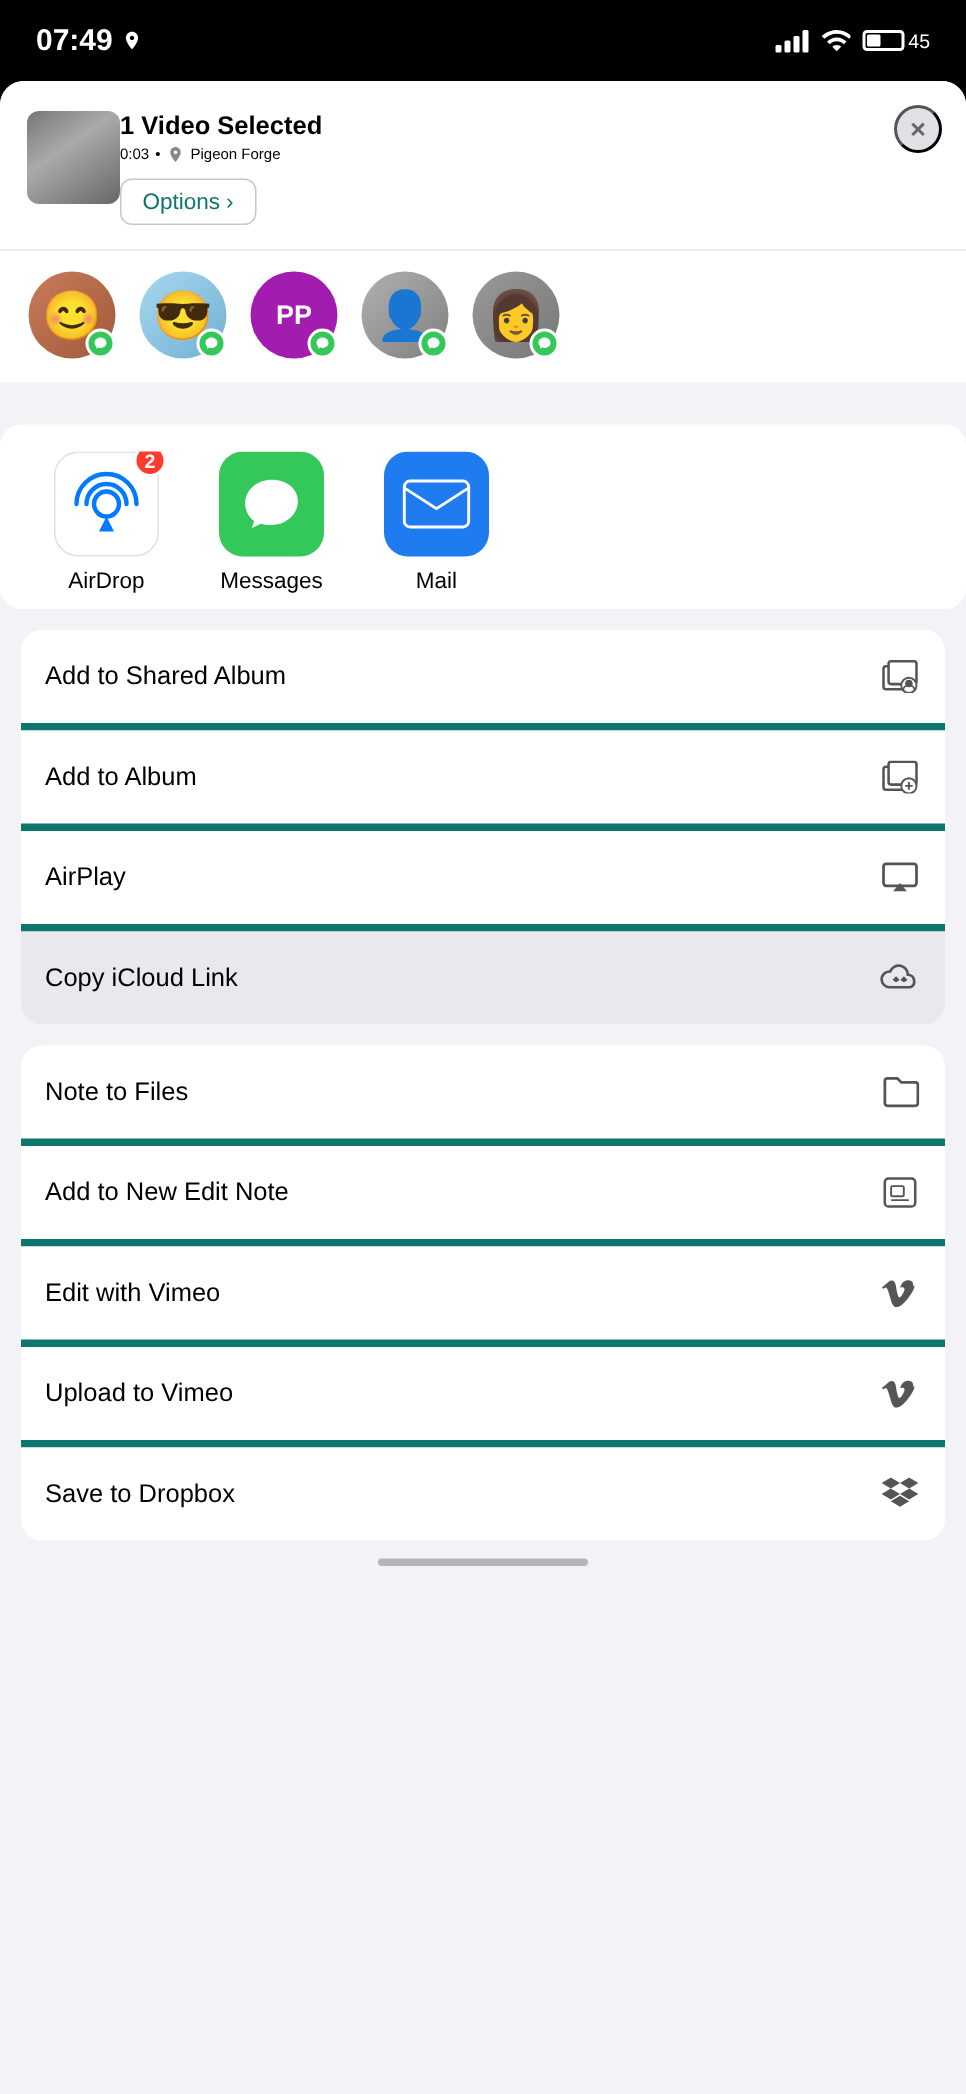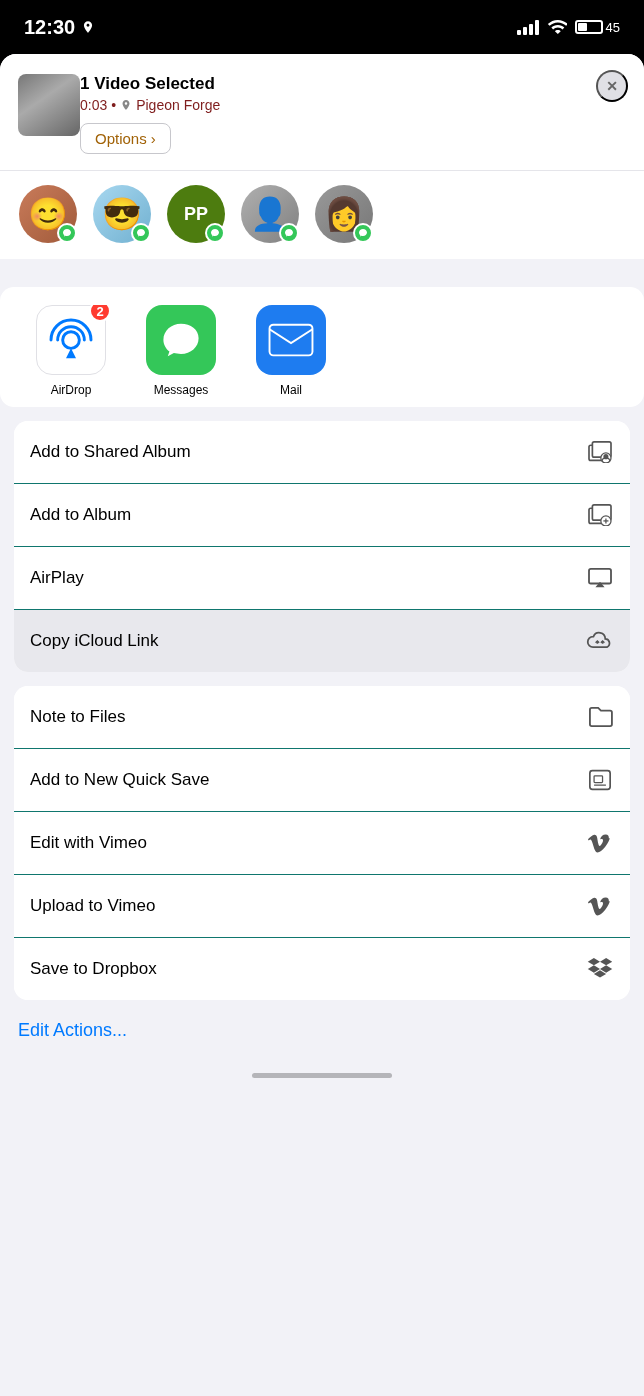--- a/index.html
+++ b/index.html
@@ -79,34 +79,34 @@
     .share-info {
       flex: 1;
     }
     .share-title {
       font-size: 17px;
       font-weight: 600;
       color: #000;
       margin-bottom: 3px;
     }
     .share-subtitle {
-      font-size: 14px;
-      color: #7f1d1d;
+      font-size: 10px;
+      color: #000000;
       display: flex;
       align-items: center;
       gap: 4px;
     }
     .options-btn {
       display: inline-flex;
       gap: 4px;
       border: 1.5px solid #c7c7cc;
       border-radius: 8px;
       padding: 6px 14px;
       font-size: 15px;
-      color: #a16207;
+      color: #0f766e;
       background: #fff;
       margin-top: 10px;
       cursor: pointer;
     }
     .close-btn {
       position: absolute;
       top: 16px;
       right: 16px;
       width: 32px;
       height: 32px;
@@ -151,21 +151,21 @@
       border-radius: 50%;
       display: flex;
       align-items: center;
       justify-content: center;
       font-size: 22px;
       font-weight: 600;
       color: #fff;
     }
     .avatar-1 { background: linear-gradient(135deg, #c97b5a, #a05a3a); }
     .avatar-2 { background: linear-gradient(135deg, #a8d8f0, #70b0d0); }
-    .avatar-3 { background: #4d7c0f; }
+    .avatar-3 { background: #a21caf; }
     .avatar-4 { background: linear-gradient(135deg, #b0b0b0, #808080); }
     .contact-badge {
       position: absolute;
       bottom: 0;
       right: 0;
       width: 20px;
       height: 20px;
       border-radius: 50%;
       background: #34c759;
       border: 2px solid #fff;
@@ -219,38 +219,38 @@
       background: #ff3b30;
       color: #fff;
       font-size: 13px;
       font-weight: 700;
       display: flex;
       align-items: center;
       justify-content: center;
       border: 2px solid #fff;
     }
     .app-label {
-      font-size: 12px;
+      font-size: 15px;
       color: #000;
       text-align: center;
     }
 
     
     .menu-section {
       background: #fff;
       border-radius: 14px;
       margin: 14px 14px 0;
       overflow: hidden;
     }
     .menu-item {
       display: flex;
       align-items: center;
       justify-content: space-between;
       padding: 17px 16px;
-      border-bottom: 1px solid #0f766e;
+      border-bottom: 5px solid #0f766e;
       cursor: pointer;
       background: #fff;
     }
     .menu-item:last-child { border-bottom: none; }
     .menu-item.highlighted { background: #e8e8ed; }
     .menu-item-label {
       font-size: 17px;
       color: #000;
     }
     .menu-item-icon {
@@ -288,21 +288,21 @@
       background: #000;
       border-radius: 3px;
       opacity: 0.25;
     }
   </style>
 </head>
 <body>
 
 <div class="status-bar">
   <div class="status-time">
-    <span>12:30</span>
+    <span>07:49</span>
     <svg width="14" height="14" viewBox="0 0 24 24" fill="white">
         <path d="M12 2C8.13 2 5 5.13 5 9c0 5.25 7 13 7 13s7-7.75 7-13c0-3.87-3.13-7-7-7zm0 9.5c-1.38 0-2.5-1.12-2.5-2.5s1.12-2.5 2.5-2.5 2.5 1.12 2.5 2.5-1.12 2.5-2.5 2.5z"></path>
       </svg>
   </div>
   <div class="status-icons">
     <div class="signal-bars">
       <div class="signal-bar" style="height:5px"></div>
       <div class="signal-bar" style="height:8px"></div>
       <div class="signal-bar" style="height:11px"></div>
       <div class="signal-bar" style="height:15px"></div>
@@ -511,21 +511,21 @@
     <div class="menu-item">
       <span class="menu-item-label">Note to Files</span>
       <div class="menu-item-icon">
         <svg width="26" height="22" viewBox="0 0 28 24" fill="none" stroke="#555" stroke-width="2">
           <path d="M3 4 Q3 2 5 2 h7 l3 3 h10 Q27 5 27 7 v13 Q27 22 25 22 H5 Q3 22 3 20 Z"></path>
         </svg>
       </div>
     </div>
 
     <div class="menu-item">
-      <span class="menu-item-label">Add to New Quick Save</span>
+      <span class="menu-item-label">Add to New Edit Note</span>
       <div class="menu-item-icon">
         <svg width="26" height="22" viewBox="0 0 28 26" fill="none" stroke="#555" stroke-width="2">
           <rect x="2" y="2" width="24" height="22" rx="3"></rect>
           <rect x="7" y="8" width="10" height="8" rx="1" stroke="#555" stroke-width="1.5"></rect>
           <line x1="7" y1="19" x2="21" y2="19" stroke="#555" stroke-width="1.5"></line>
         </svg>
       </div>
     </div>
 
     <div class="menu-item">
@@ -556,21 +556,18 @@
           <polygon points="30,0 40,6 30,12 20,6"></polygon>
           <polygon points="0,18 10,12 20,18 10,24"></polygon>
           <polygon points="20,18 30,12 40,18 30,24"></polygon>
           <polygon points="10,26 20,20 30,26 20,32"></polygon>
         </svg>
       </div>
     </div>
 
   </div>
 
-  <div class="edit-actions-row">
-    <button class="edit-actions-btn">Edit Actions...</button>
-  </div>
 
   <div class="home-indicator">
     <div class="home-bar"></div>
   </div>
 
 </div>
 
 </body></html>

